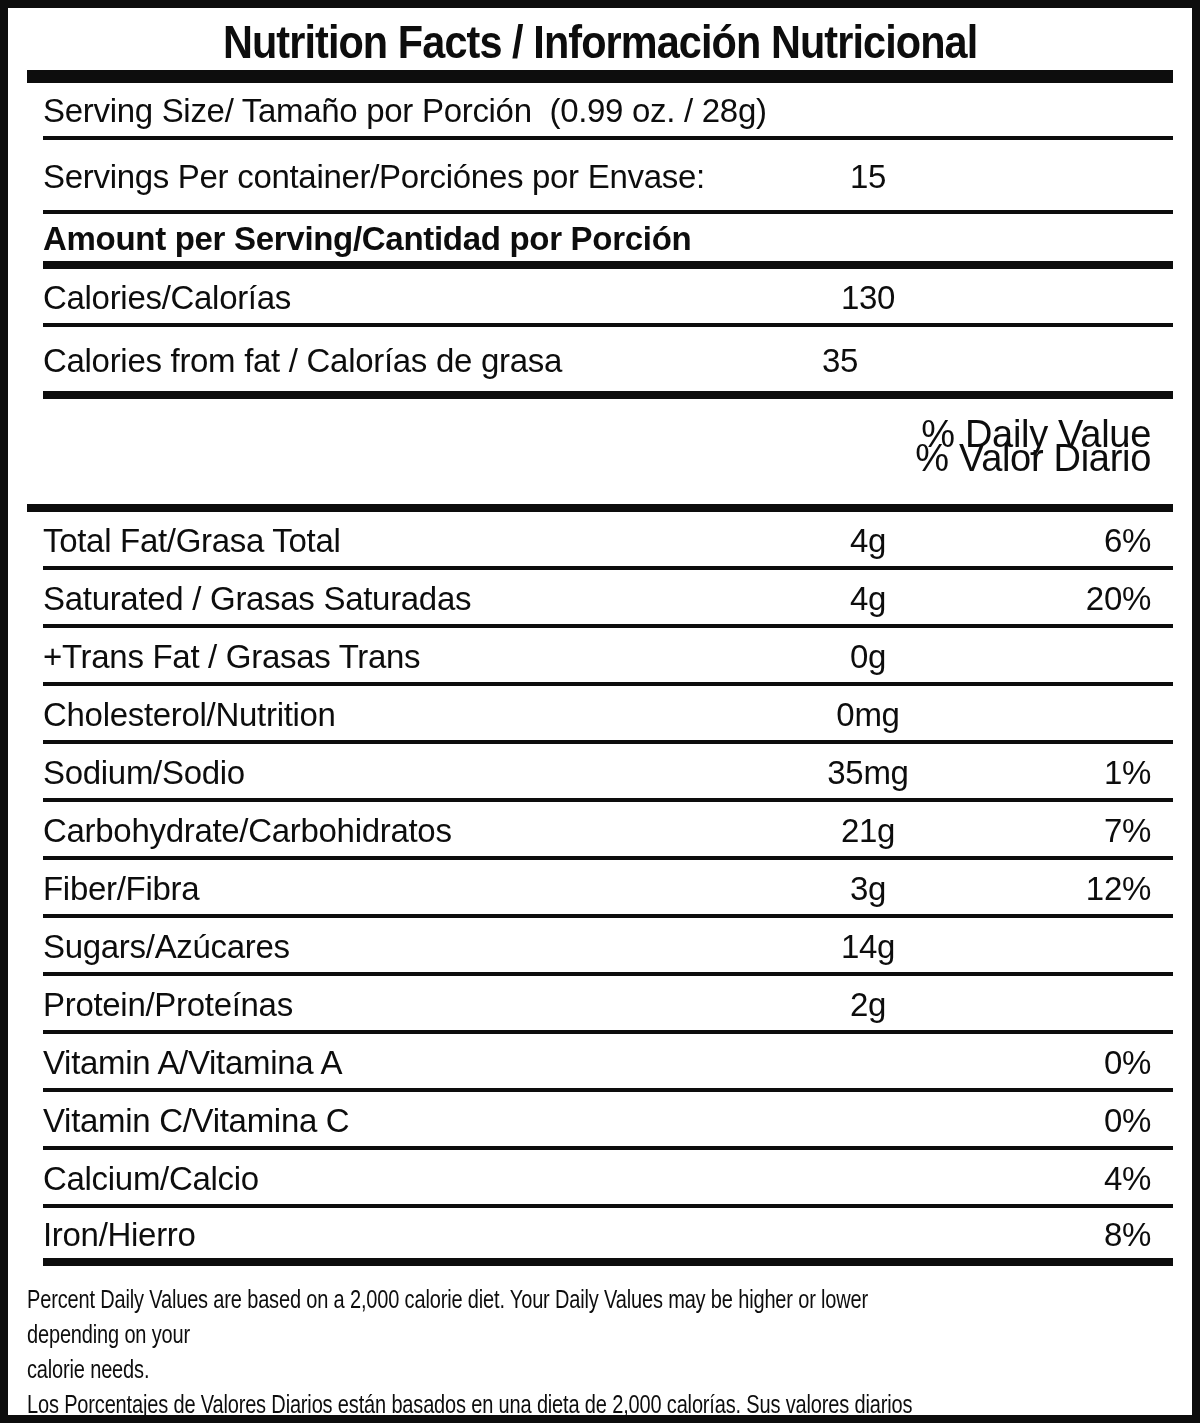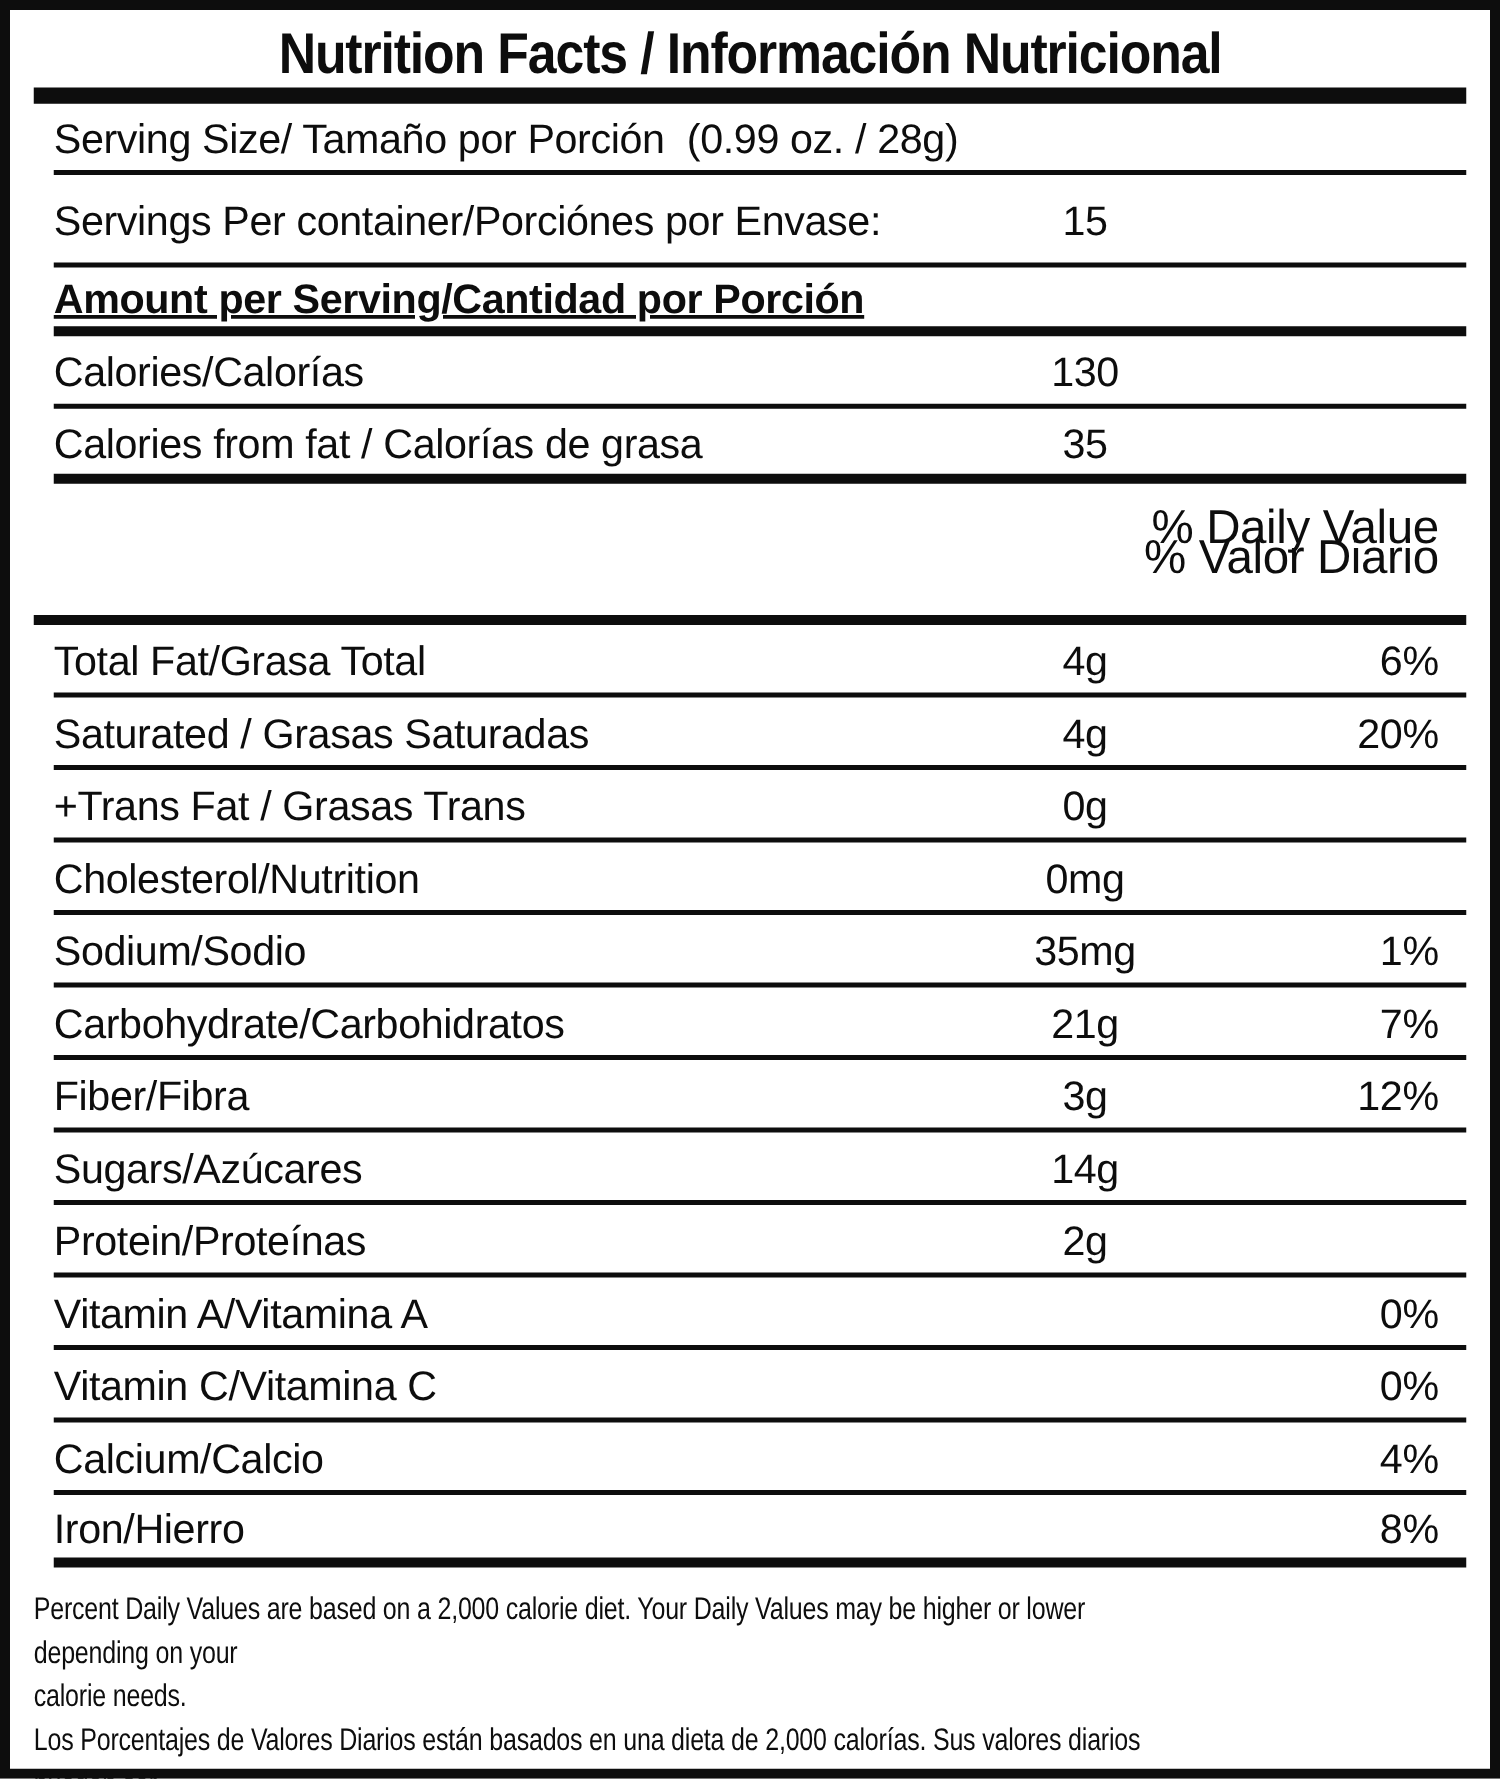--- a/index.html
+++ b/index.html
@@ -43,23 +43,23 @@
   }
   .row.bb-medium { border-bottom-width: 8px; }
   .cell-label { grid-column: 1; white-space: pre-wrap; padding-top: 2px; }
   .cell-label.span-all { grid-column: 1 / -1; }
   .cell-amount { grid-column: 2; text-align: center; padding-top: 2px; }
   .cell-dv { grid-column: 3; text-align: right; padding-right: 22px; padding-top: 2px; }
   .bold { font-weight: bold; }
 
   .h-57 { height: 57px; }
   .h-62 { height: 74px; }
-  .h-55 { height: 55px; text-decoration: underline; }
+  .h-55 { height: 55px; }
   .h-58 { height: 58px; }
-  .h-60 { height: 60px; }
+  .h-60 { height: 72px; gap: 28px; }
 
   
   .dv-head-row {
     display: flex; align-items: flex-end; justify-content: flex-end;
     font-size: 38px; font-weight: normal; letter-spacing: -0.3px;
     padding-right: 22px;
   }
   .dv-head-row.first { height: 57px; padding-top: 10px; }
   .dv-head-row.second { height: 56px; border-bottom: 8px solid var(--ink); padding-bottom: 24px; }
 

